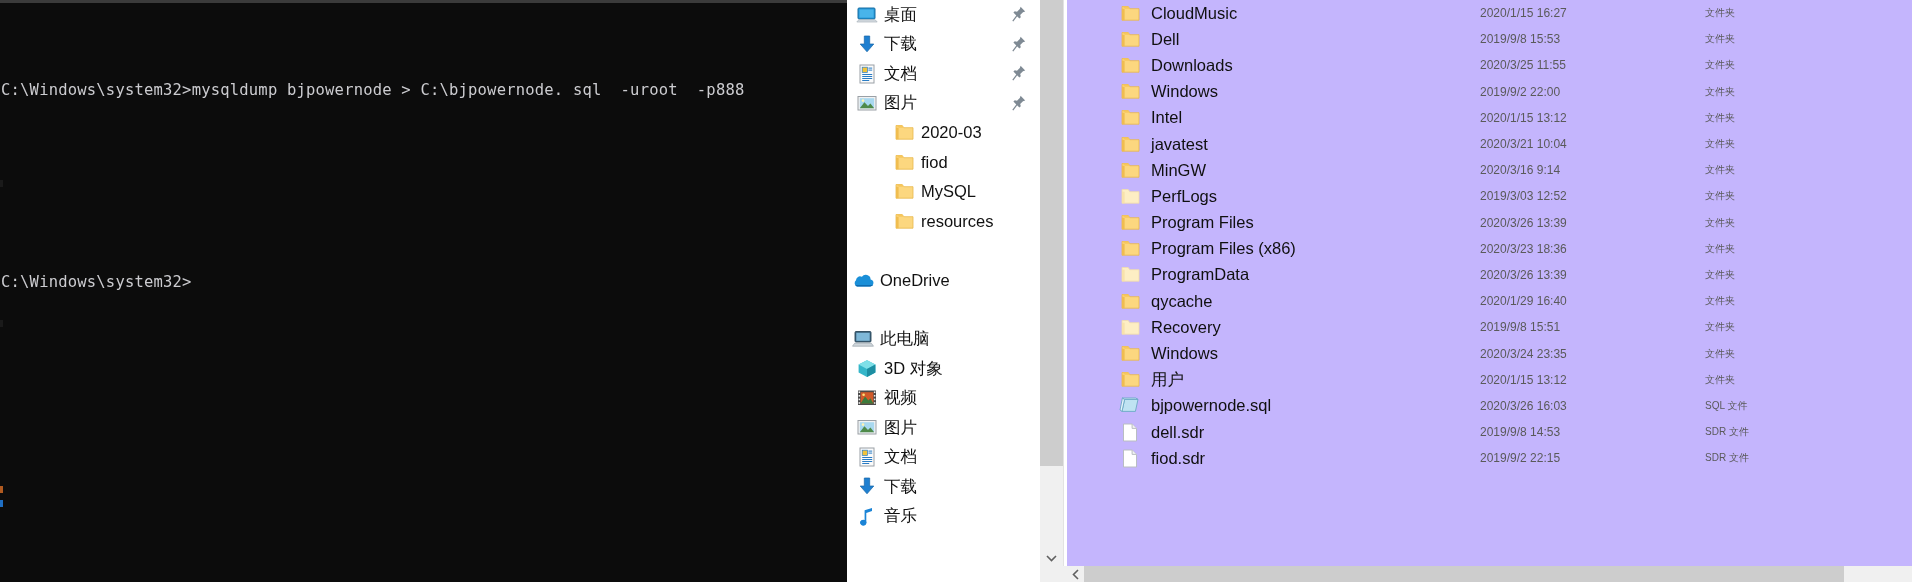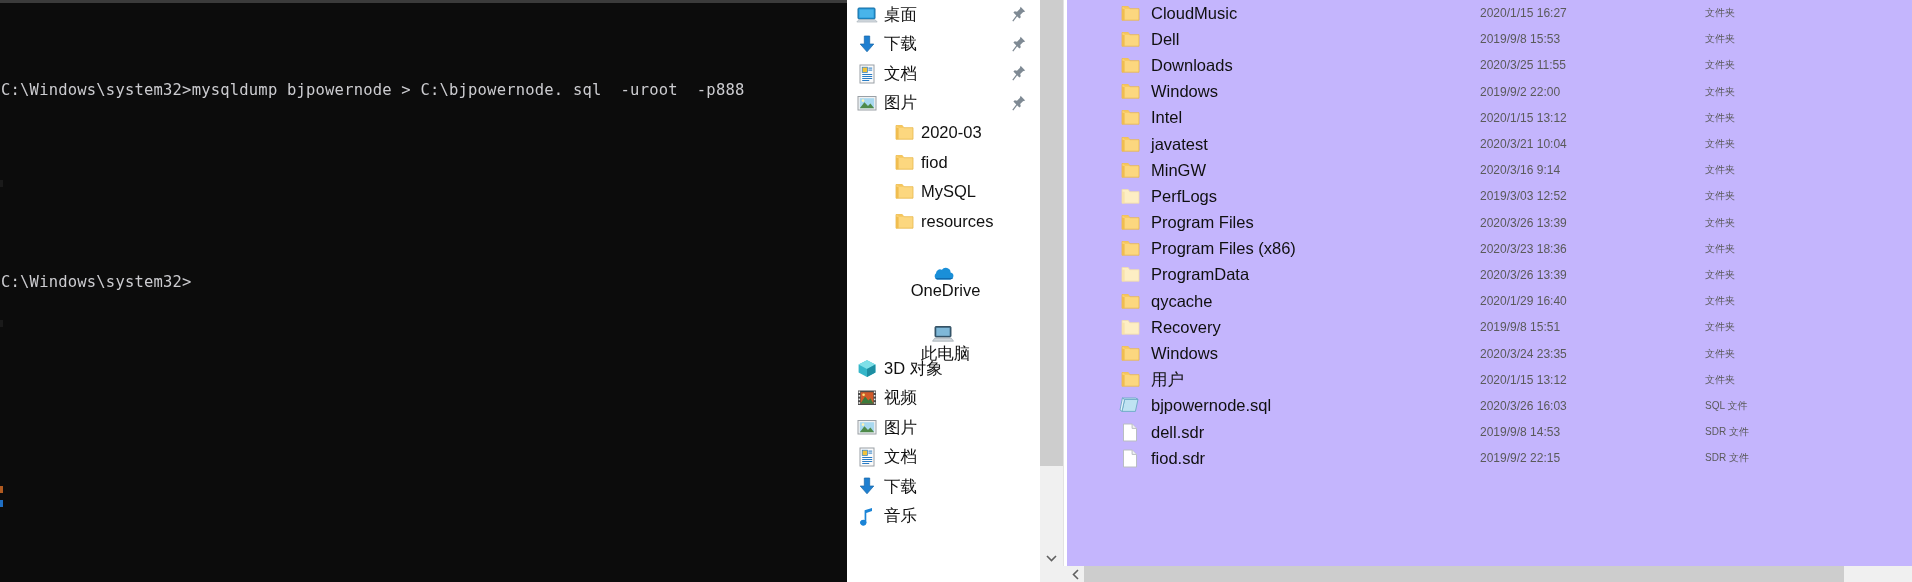--- a/index.html
+++ b/index.html
@@ -93,21 +93,21 @@
     display: flex;
     align-items: center;
     justify-content: center;
   }
   .nav-item .nav-label {
     font-size: 16.5px;
     color: #111;
   }
   .nav-item.indent-1 { padding-left: 8px; }
   .nav-item.indent-2 { padding-left: 45px; }
-  .nav-item.root     { padding-left: 4px; flex-direction: column; }
+  .nav-item.root     { padding-left: 4px; }
   .pin {
     position: absolute;
     right: 14px;
     top: 6px;
     width: 14px;
     height: 16px;
   }
 
   
   #nav-scroll {

